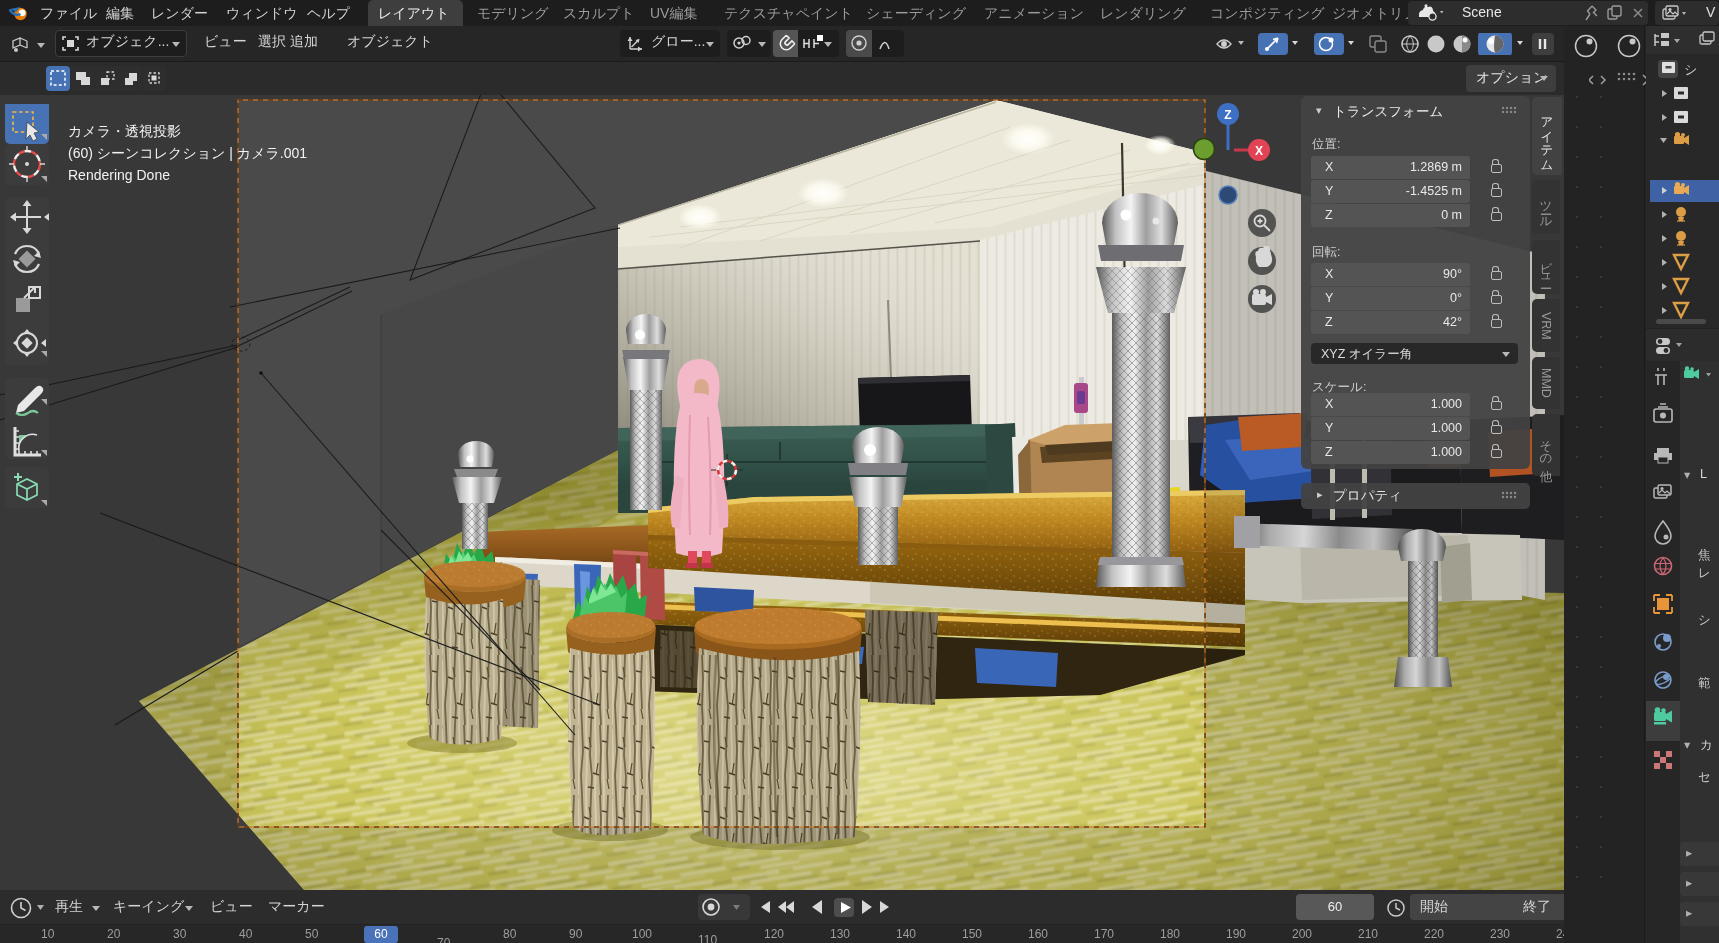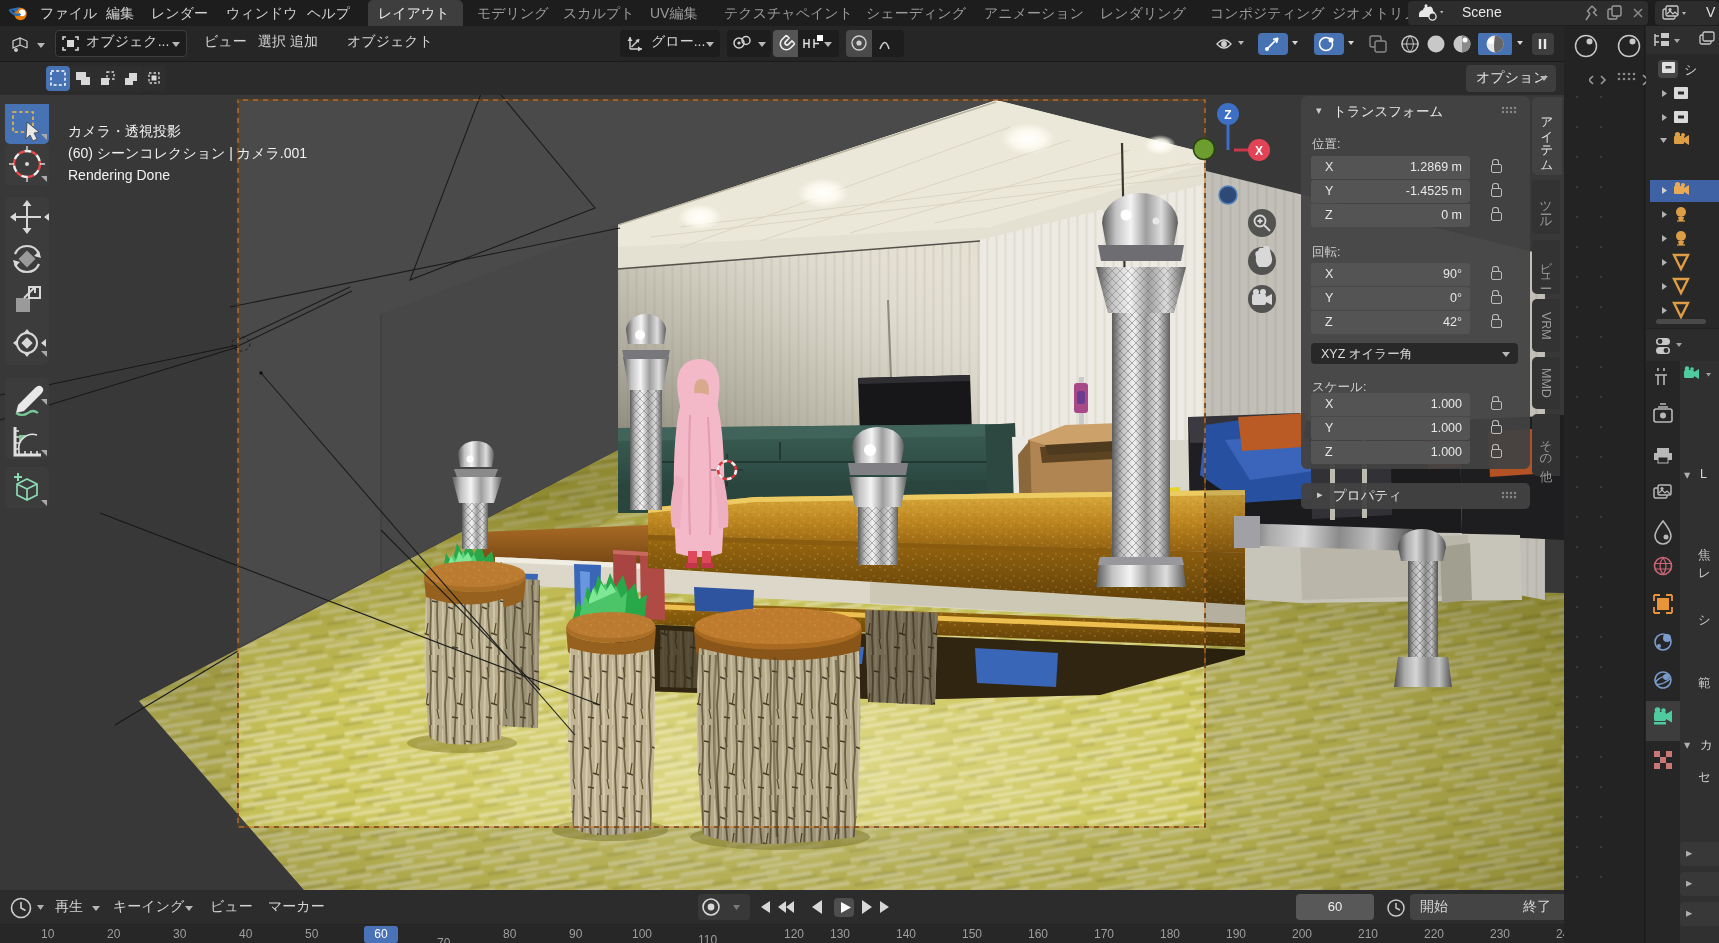--- a/index.html
+++ b/index.html
@@ -736,21 +736,21 @@
         <span class="abs" style="left:107px;top:1px">20</span>
         <span class="abs" style="left:173px;top:1px">30</span>
         <span class="abs" style="left:239px;top:1px">40</span>
         <span class="abs" style="left:305px;top:1px">50</span>
       <div class="abs" style="left:364px;top:0;width:34px;height:17px;background:#4a72b8;border-radius:3px;color:#fff;text-align:center;line-height:17px">60</div>
       <span class="abs" style="left:437px;top:10px">70</span>
         <span class="abs" style="left:503px;top:1px">80</span>
         <span class="abs" style="left:569px;top:1px">90</span>
         <span class="abs" style="left:632px;top:1px">100</span>
         <span class="abs" style="left:698px;top:7px">110</span>
-        <span class="abs" style="left:784px;top:1px">120</span>
+        <span class="abs" style="left:764px;top:1px">120</span>
         <span class="abs" style="left:830px;top:1px">130</span>
         <span class="abs" style="left:896px;top:1px">140</span>
         <span class="abs" style="left:962px;top:1px">150</span>
         <span class="abs" style="left:1028px;top:1px">160</span>
         <span class="abs" style="left:1094px;top:1px">170</span>
         <span class="abs" style="left:1160px;top:1px">180</span>
         <span class="abs" style="left:1226px;top:1px">190</span>
         <span class="abs" style="left:1292px;top:1px">200</span>
         <span class="abs" style="left:1358px;top:1px">210</span>
         <span class="abs" style="left:1424px;top:1px">220</span>

